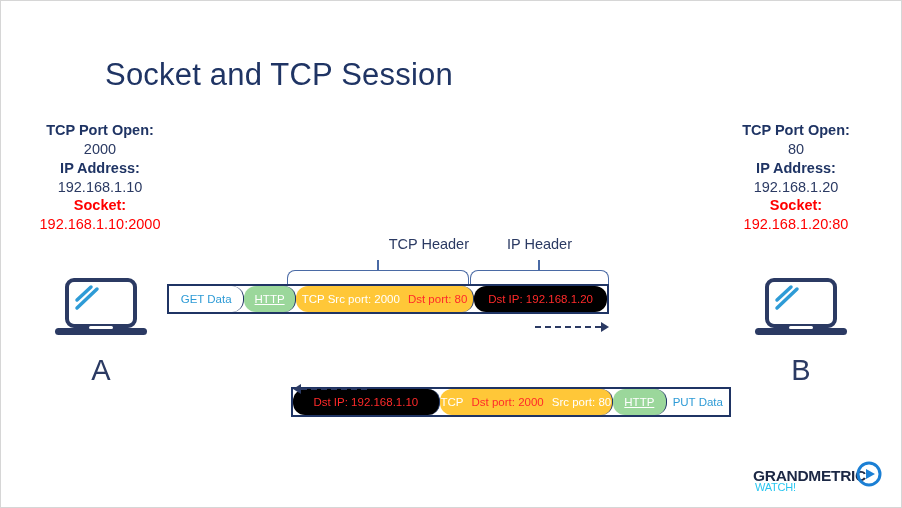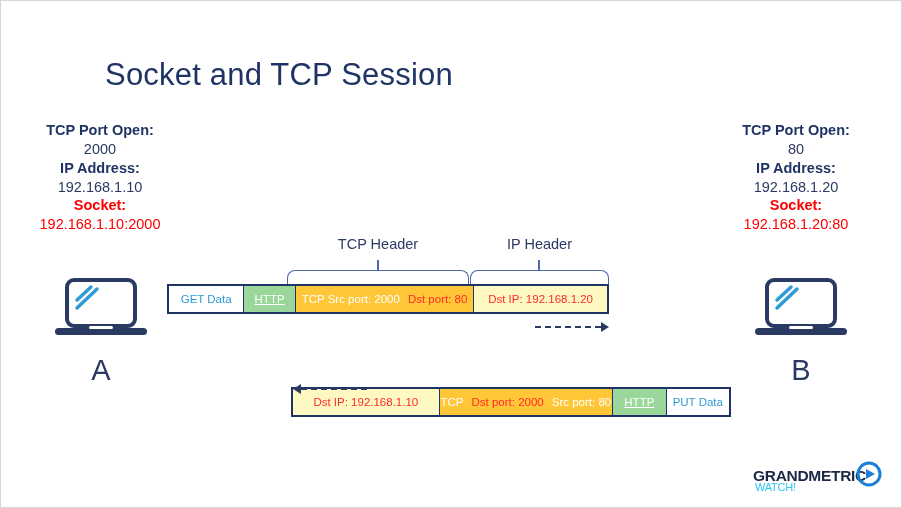--- a/index.html
+++ b/index.html
@@ -91,40 +91,41 @@
 
   .seg {
     display: flex;
     align-items: center;
     justify-content: center;
     box-sizing: border-box;
     font-size: 11.5px;
     white-space: nowrap;
     border-right: 1px solid #1f3464;
     overflow: hidden;
+    border-radius: 12px;
   }
   .seg:last-child { border-right: none; }
 
   .seg-data {
     background: #ffffff;
     color: #2e9bd6;
   }
   .seg-http {
     background: #9bd79b;
     color: #ffffff;
     text-decoration: underline;
   }
   .seg-tcp {
     background: #ffc738;
     color: #ffffff;
     gap: 8px;
     text-align: right;
   }
   .seg-ip {
-    background: #fef9c3;
+    background: #000000;
     color: #ff2a2a;
   }
   .tcp-red { color: #ff2a2a; }
   .tcp-white { color: #ffffff; }
 
   
   .brace {
     position: absolute;
     height: 14px;
     border: 1.6px solid #4a6aa5;
@@ -141,21 +142,21 @@
   }
   .header-label {
     position: absolute;
     font-size: 14.5px;
     color: #2b3a63;
     text-align: center;
     white-space: nowrap;
   }
   #tcp-header-brace { left: 286px; top: 269px; width: 182px; }
   #tcp-header-tick  { left: 376px; top: 259px; }
-  #tcp-header-label { left: 286px; top: 235px; width: 182px; }
+  #tcp-header-label { left: 286px; top: 235px; width: 182px; text-align: right; }
 
   #ip-header-brace  { left: 469px; top: 269px; width: 139px; }
   #ip-header-tick   { left: 537px; top: 259px; }
   #ip-header-label  { left: 469px; top: 235px; width: 139px; }
 
   
   .arrow {
     position: absolute;
     height: 12px;
     display: flex;

